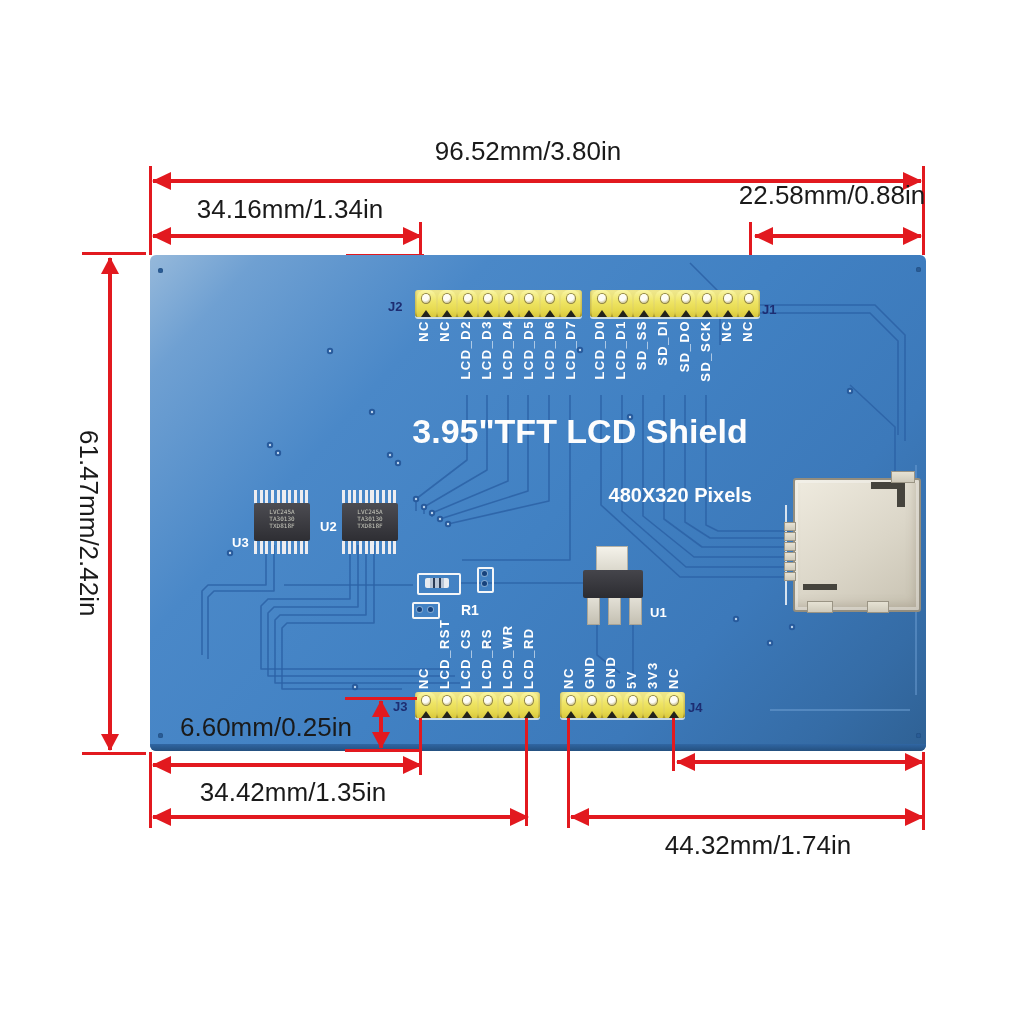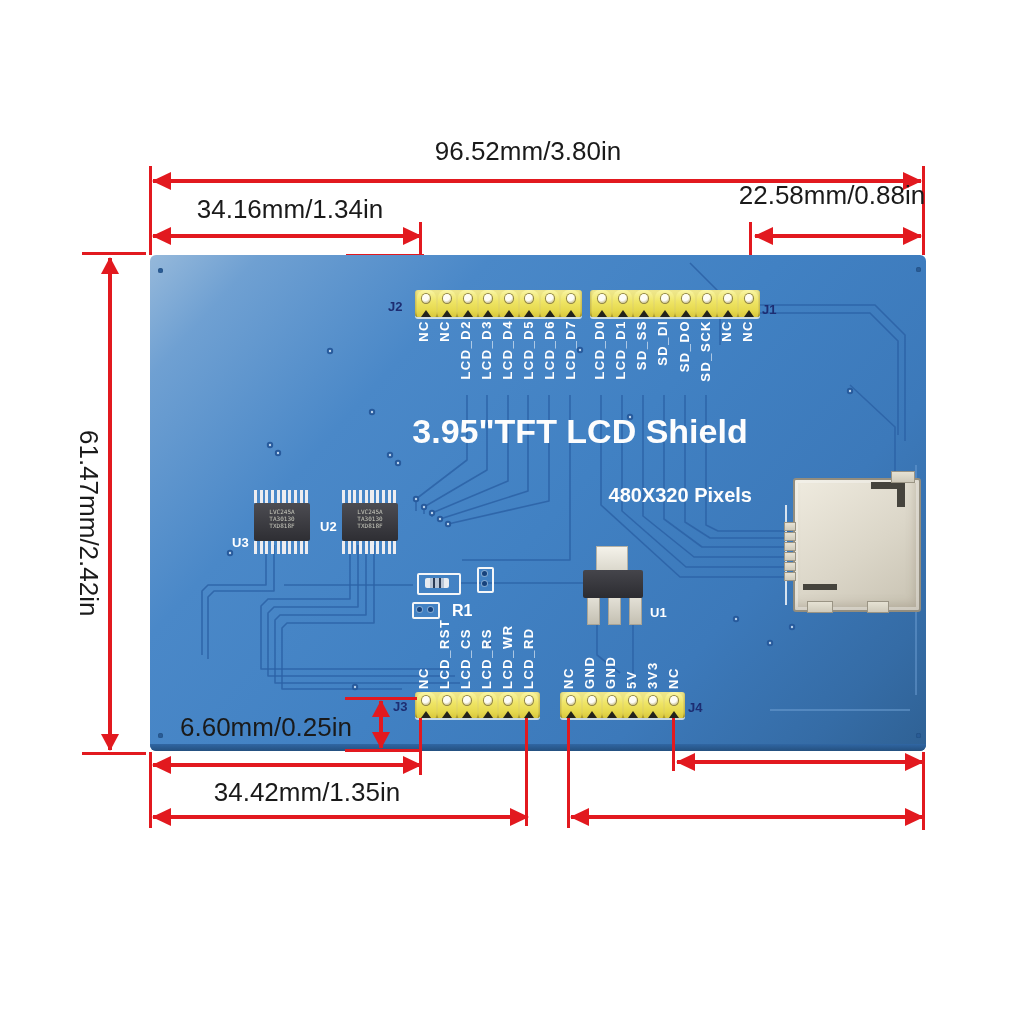--- a/index.html
+++ b/index.html
@@ -309,21 +309,21 @@
         <div>TXD818F</div>
       </div>
       <div class="cpins"></div>
     </div>
     <div class="silk" style="left:82px;top:252px">U3</div>
     <div class="silk" style="left:170px;top:236px">U2</div>
 
     <div class="outline" style="left:267px;top:318px;width:40px;height:18px">
       <div class="res"></div>
     </div>
-    <div class="silk" style="left:302px;top:319px;font-size:16px">R1</div>
+    <div class="silk" style="left:311px;top:319px;font-size:14px">R1</div>
     <div class="outline" style="left:262px;top:347px;width:24px;height:13px">
       <div class="pdot" style="left:3px;top:3px"></div>
         <div class="pdot" style="left:14px;top:3px"></div>
     </div>
     <div class="outline" style="left:327px;top:312px;width:13px;height:22px">
       <div class="pdot" style="left:3px;top:2px"></div>
         <div class="pdot" style="left:3px;top:12px"></div>
     </div>
 
     <div class="u1tab" style="left:446px;top:291px;width:30px;height:25px"></div>
@@ -376,27 +376,28 @@
       <div class="vlabel" style="width: 78px; left: 496.75px; text-align: left; top: 434px;">3V3</div>
       <div class="vlabel" style="width: 78px; left: 517.583px; text-align: left; top: 434px;">NC</div>
     </div>
 
   <div class="dimtext right" style="left:115px;top:712px;width:237px">6.60mm/0.25in</div>
   <div class="tickh" style="left:345px;top:697px;width:72px"></div>
   <div class="tickh" style="left:345px;top:749px;width:75px"></div>
   <div class="dv" style="left:379px;top:701px;height:47px"></div>
 
   <div class="dh" style="left:153px;top:763px;width:268px"></div>
-  <div class="dimtext center" style="left:177px;top:777px;width:260px">34.42mm/1.35in</div>
+  <div class="dimtext center" style="left:163px;top:777px;width:260px">34.42mm/1.35in</div>
   <div class="tickv" style="left:419px;top:718px;height:57px"></div>
 
   <div class="dh" style="left:153px;top:815px;width:375px"></div>
   <div class="tickv" style="left:525px;top:718px;height:108px"></div>
   <div class="tickv" style="left:149px;top:752px;height:76px"></div>
 
   <div class="dh" style="left:677px;top:760px;width:246px"></div>
   <div class="tickv" style="left:672px;top:718px;height:53px"></div>
 
   <div class="dh" style="left:571px;top:815px;width:352px"></div>
+  <div class="dimtext center" style="left:628px;top:830px;width:260px">44.32mm/1.74in</div>
   <div class="tickv" style="left:567px;top:718px;height:110px"></div>
   <div class="tickv" style="left:922px;top:752px;height:78px"></div>
 
 </div>
 
 </body></html>

